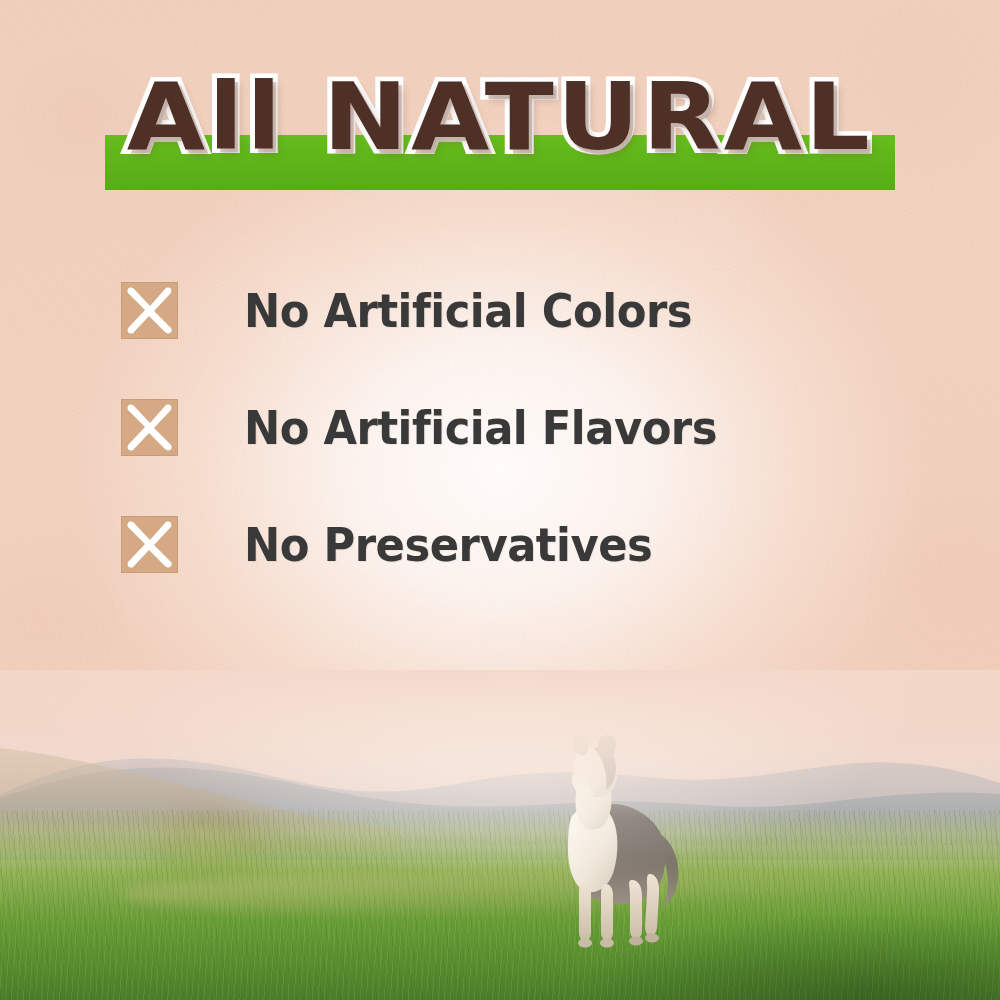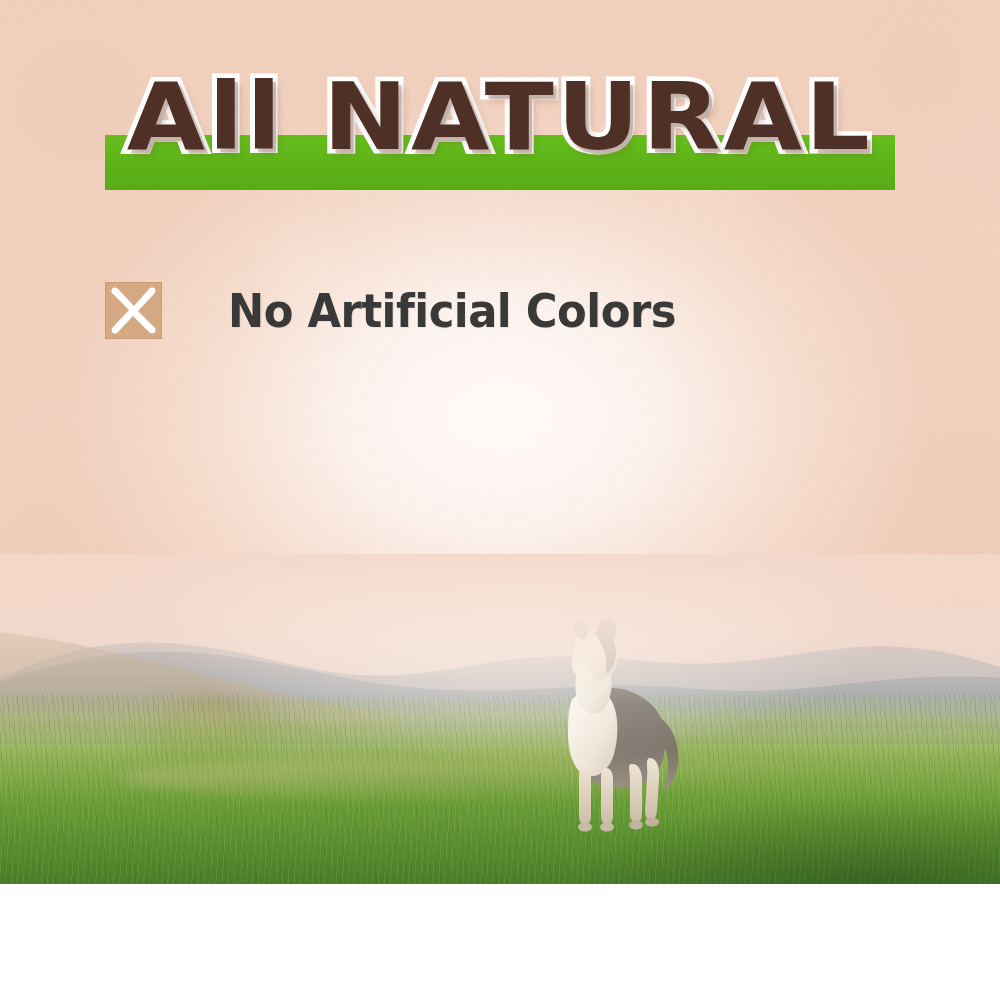--- a/index.html
+++ b/index.html
@@ -4,21 +4,21 @@
 <title>All Natural</title>
 <style>
   html, body {
     margin: 0;
     padding: 0;
     background: #ffffff;
   }
   #canvas {
     position: relative;
     width: 1000px;
-    height: 884px;
+    height: 1000px;
     overflow: hidden;
     font-family: "Liberation Sans", sans-serif;
     background: #eab308;
   }
 
   
   .bg-base {
     position: absolute;
     inset: 0;
     background:
@@ -91,21 +91,21 @@
        5px 6px 7px rgba(110,70,50,.22);
     transform: scaleX(1.10);
     transform-origin: 50% 50%;
     white-space: nowrap;
     user-select: none;
   }
 
   
   .claims {
     position: absolute;
-    left: 105px;
+    left: 121px;
     top: 252px;
     width: 820px;
   }
   .claim-row {
     display: flex;
     align-items: center;
     height: 117px;
   }
   .xbox {
     flex: 0 0 auto;
@@ -354,18 +354,38 @@
       <span class="xbox">
         <svg viewBox="0 0 57 57" aria-hidden="true">
           <path d="M8,6 C10,5 13,6 14,8 L29,24 L44,7 C45,5 49,5 50,7 C51,9 50,11 49,12
                    L33,29 L50,46 C51,47 51,50 49,51 C47,52 45,51 44,50 L28,34 L13,50
                    C12,52 9,52 7,50 C6,48 7,46 8,45 L24,28 L8,12 C6,11 6,7 8,6 Z" fill="#ffffff"></path>
         </svg>
       </span>
       <span class="claim-label">No Artificial Colors</span>
     </div>
 
-
+    <div class="claim-row">
+      <span class="xbox">
+        <svg viewBox="0 0 57 57" aria-hidden="true">
+          <path d="M8,6 C10,5 13,6 14,8 L29,24 L44,7 C45,5 49,5 50,7 C51,9 50,11 49,12
+                   L33,29 L50,46 C51,47 51,50 49,51 C47,52 45,51 44,50 L28,34 L13,50
+                   C12,52 9,52 7,50 C6,48 7,46 8,45 L24,28 L8,12 C6,11 6,7 8,6 Z" fill="#ffffff"></path>
+        </svg>
+      </span>
+      <span class="claim-label">No Artificial Flavors</span>
+    </div>
+
+    <div class="claim-row">
+      <span class="xbox">
+        <svg viewBox="0 0 57 57" aria-hidden="true">
+          <path d="M8,6 C10,5 13,6 14,8 L29,24 L44,7 C45,5 49,5 50,7 C51,9 50,11 49,12
+                   L33,29 L50,46 C51,47 51,50 49,51 C47,52 45,51 44,50 L28,34 L13,50
+                   C12,52 9,52 7,50 C6,48 7,46 8,45 L24,28 L8,12 C6,11 6,7 8,6 Z" fill="#ffffff"></path>
+        </svg>
+      </span>
+      <span class="claim-label">No Preservatives</span>
+    </div>
 
 
   </div>
 
 </div>
 
 </body></html>

